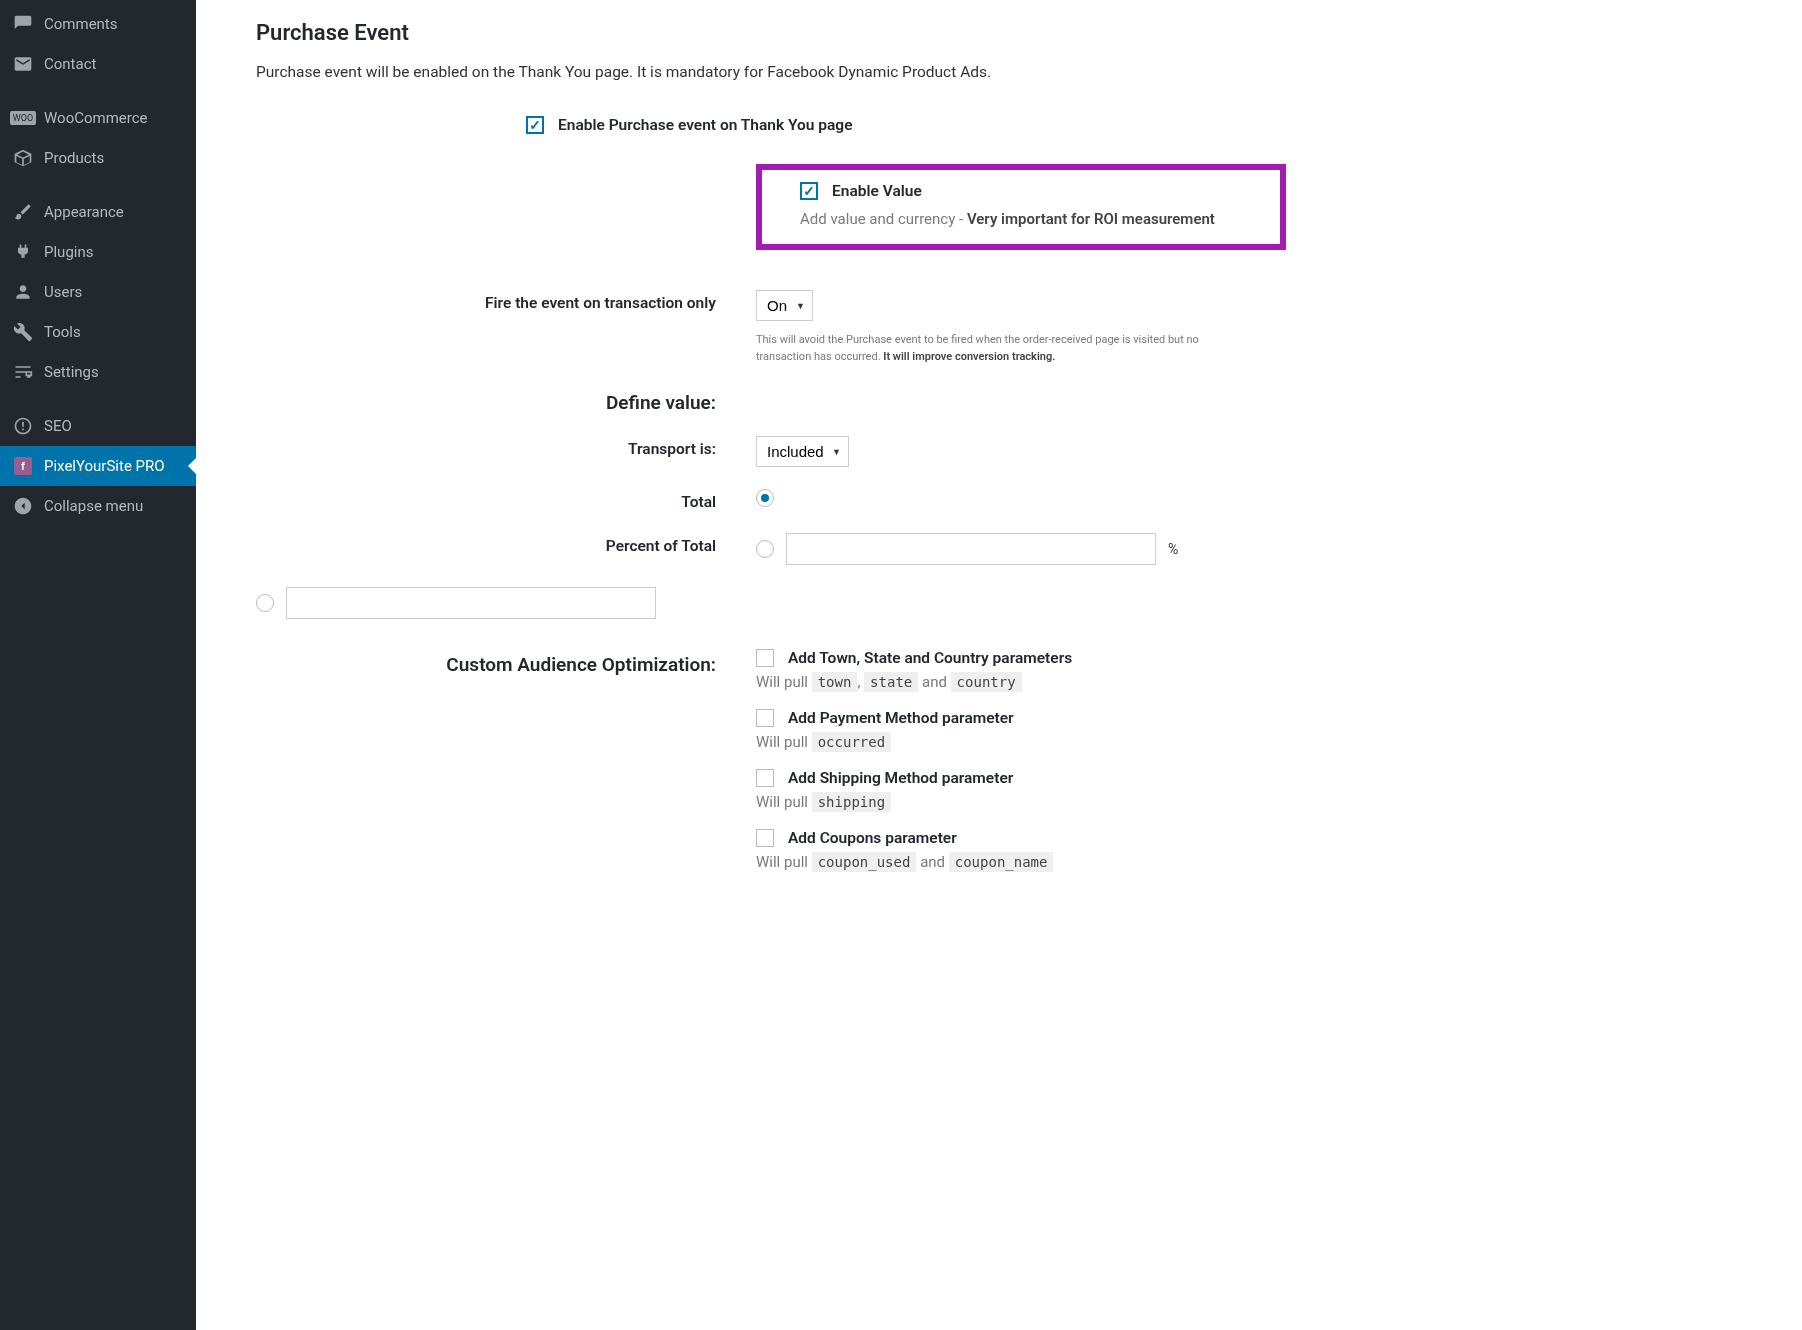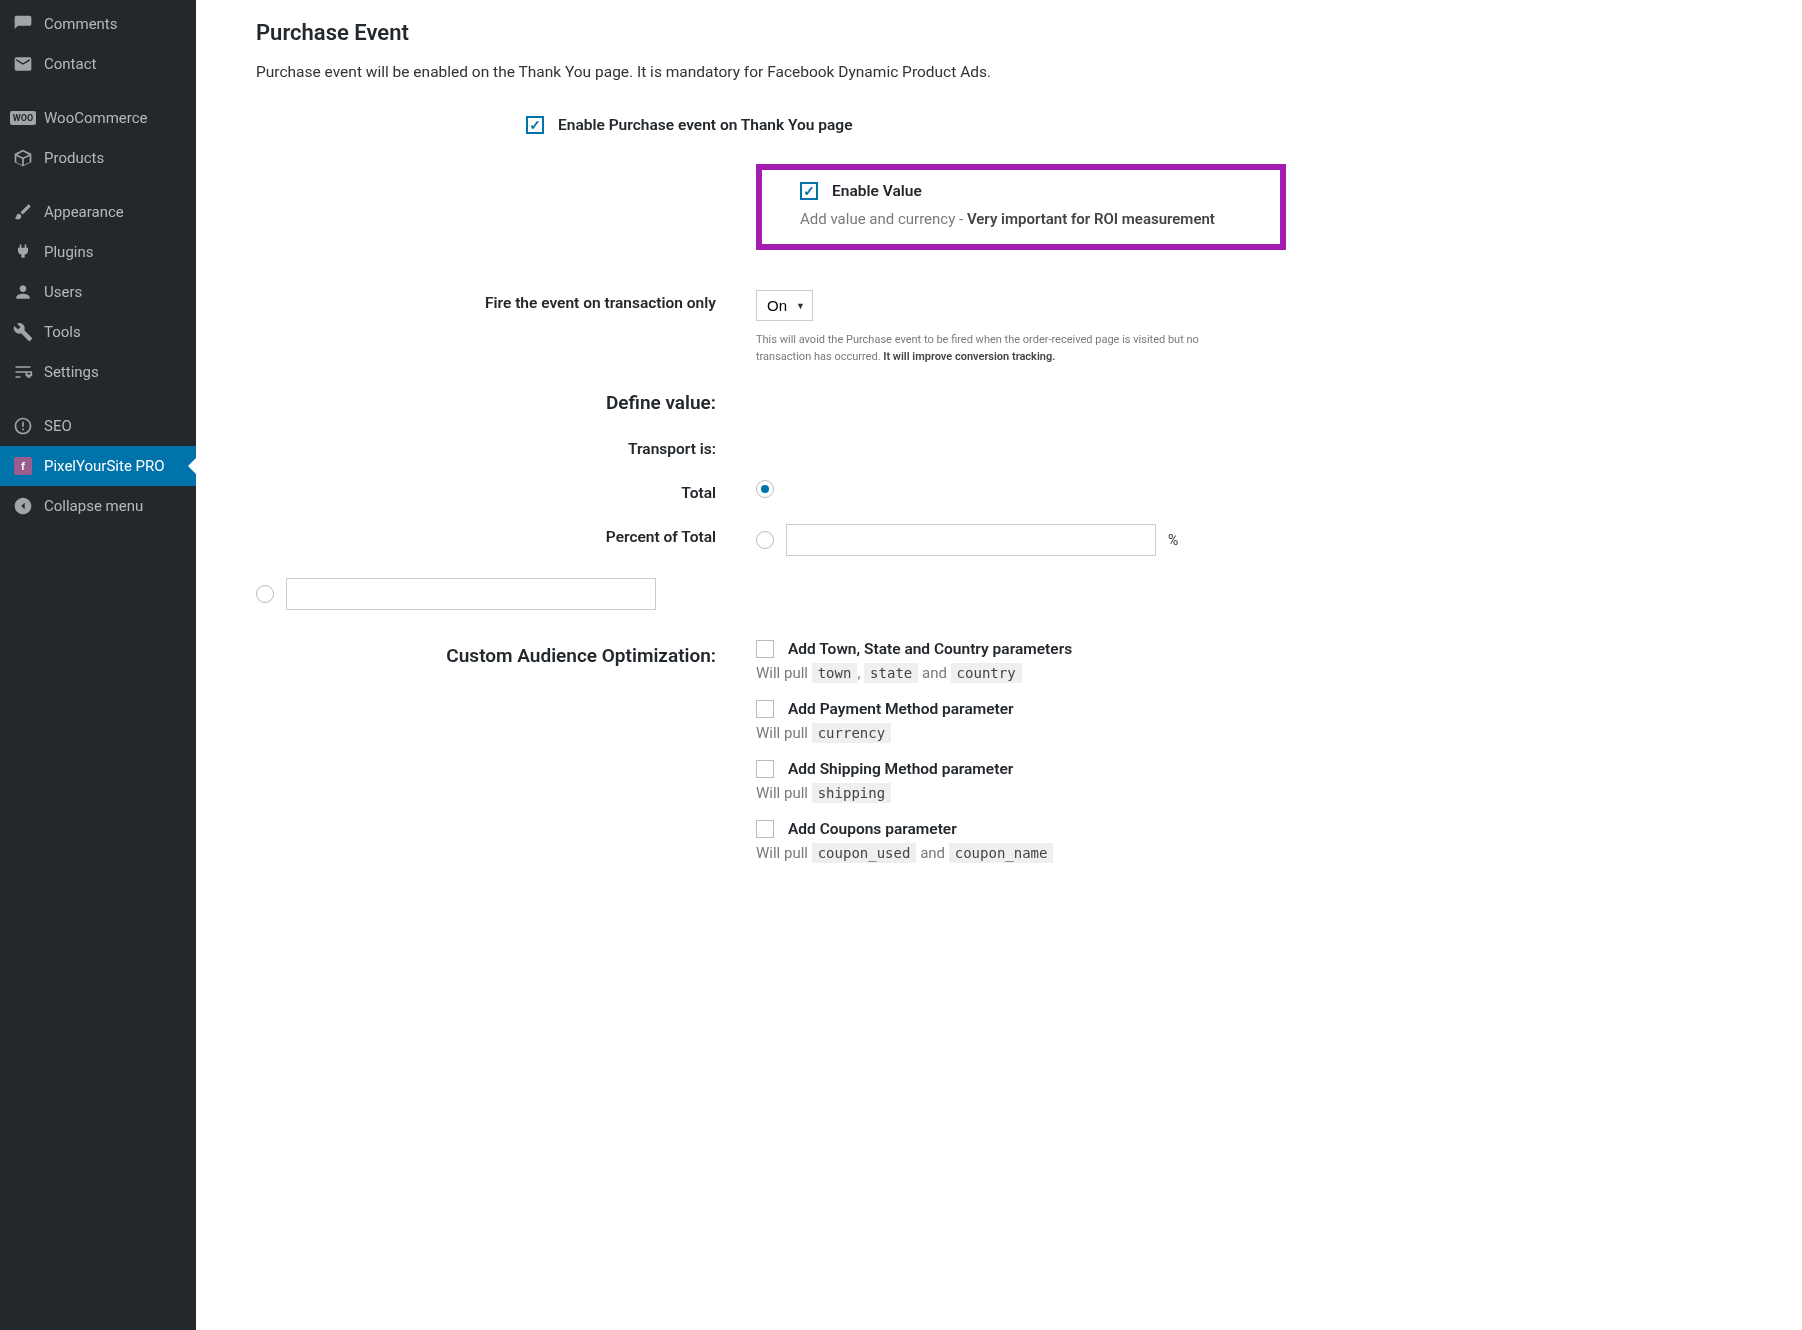--- a/index.html
+++ b/index.html
@@ -34,21 +34,21 @@
 .row-label.bold { font-weight: 600; }
 .row-label.big { font-size: 19px; font-weight: 600; }
 .radio { width: 18px; height: 18px; border: 1px solid #bbb; border-radius: 50%; display: inline-flex; align-items: center; justify-content: center; background: #fff; cursor: pointer; vertical-align: middle; }
 .radio.selected::after { content: ""; width: 8px; height: 8px; border-radius: 50%; background: #0073aa; }
 .text-input { border: 1px solid #ccc; padding: 6px 10px; font-size: 14px; background: #fff; width: 370px; height: 32px; }
 .pct-row { display: flex; align-items: center; gap: 12px; }
 .cao-row { display: flex; align-items: center; gap: 14px; margin-bottom: 6px; }
 .cao-sub { color: #7a7a7a; font-size: 15px; margin-bottom: 18px; }
 code { background: #efefef; padding: 2px 6px; font-family: Menlo, Consolas, monospace; font-size: 14px; color: #444; }
 .icon svg { width: 20px; height: 20px; fill: currentColor; }
-.woo-badge { background: #a0a5aa; color: #23282d; font-size: 9px; font-weight: bold; padding: 2px 3px; border-radius: 2px; }
+.woo-badge { background: #a0a5aa; color: #23282d; font-size: 9px; font-weight: normal; padding: 2px 3px; border-radius: 2px; }
 .fb-badge { width: 18px; height: 18px; background: #9b5c8f; color: #fff; font-size: 11px; font-weight: bold; display: flex; align-items: center; justify-content: center; border-radius: 2px; }
 .first-cb-row { display:flex; align-items:center; gap:14px; margin: 0 0 30px 270px; }
 </style>
 </head>
 <body>
 
 <div class="sidebar">
   <div class="sidebar-item">
     <span class="icon">
         <svg viewBox="0 0 24 24">
@@ -180,20 +180,27 @@
     </div>
   </div>
 
   <div class="row">
     <div class="row-label big">Define value:</div>
     <div class="row-control"></div>
   </div>
 
   <div class="row">
     <div class="row-label bold">Transport is:</div>
+    <div class="row-control">
+      <span class="select-wrap">
+        <select class="select-small" style="min-width:92px">
+          <option>Included</option>
+        </select>
+      </span>
+    </div>
   </div>
 
   <div class="row">
     <div class="row-label bold">Total</div>
     <div class="row-control">
       <span class="radio selected"></span>
     </div>
   </div>
 
   <div class="row">
@@ -221,21 +228,21 @@
     <div class="row-control" id="cao-container">
         <div class="cao-row">
           <span class="checkbox-grey"></span>
           <span class="checkbox-label-bold">Add Town, State and Country parameters</span>
         </div>
         <div class="cao-sub">Will pull <code>town</code>, <code>state</code> and <code>country</code></div>
         <div class="cao-row">
           <span class="checkbox-grey"></span>
           <span class="checkbox-label-bold">Add Payment Method parameter</span>
         </div>
-        <div class="cao-sub">Will pull <code>currency</code></div>
+        <div class="cao-sub">Will pull <code>occurred</code></div>
         <div class="cao-row">
           <span class="checkbox-grey"></span>
           <span class="checkbox-label-bold">Add Shipping Method parameter</span>
         </div>
         <div class="cao-sub">Will pull <code>shipping</code></div>
         <div class="cao-row">
           <span class="checkbox-grey"></span>
           <span class="checkbox-label-bold">Add Coupons parameter</span>
         </div>
         <div class="cao-sub">Will pull <code>coupon_used</code> and <code>coupon_name</code></div>

